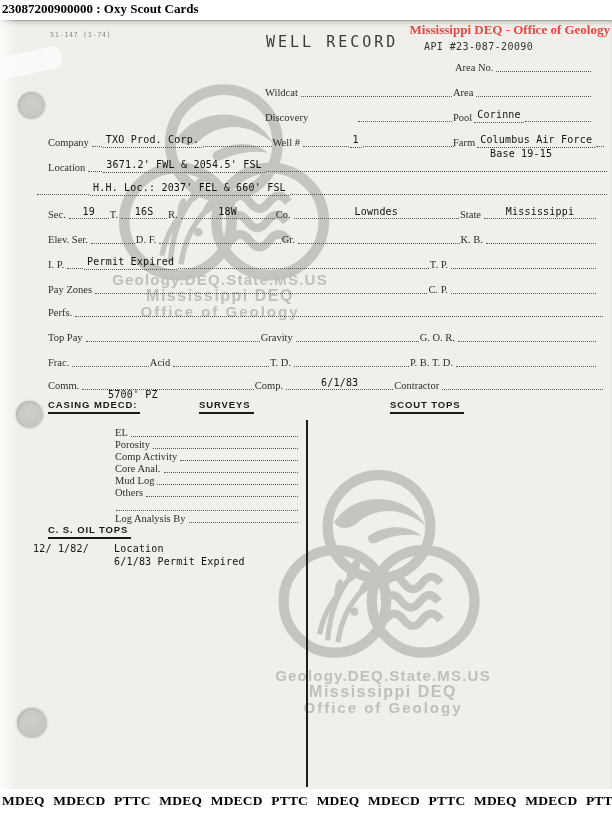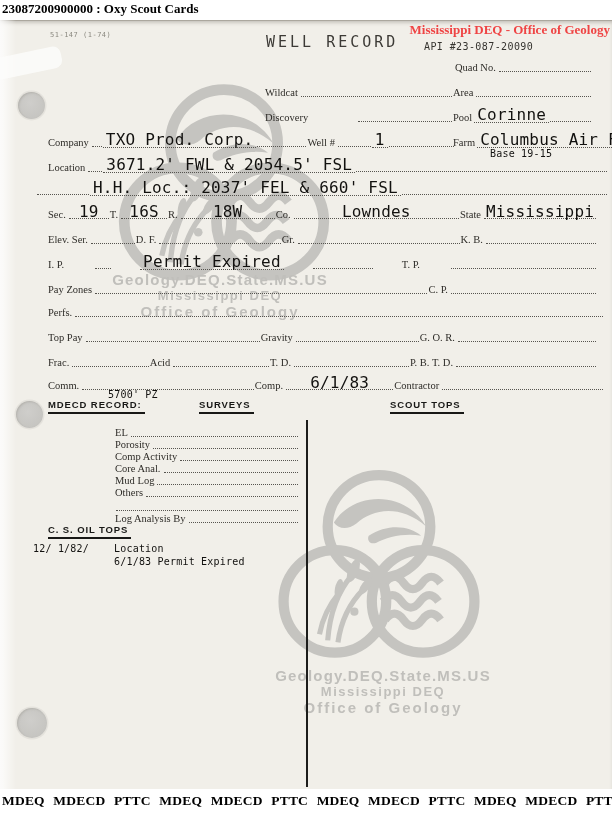--- a/index.html
+++ b/index.html
@@ -21,34 +21,34 @@
   .corner-light{position:absolute;left:-8px;top:52px;width:70px;height:22px;background:#fdfdfb;
          transform:rotate(-12deg);border-radius:8px;opacity:0.8;z-index:1;}
   .hole{position:absolute;border-radius:50%;z-index:2;
         background:radial-gradient(circle at 45% 40%, #cfcecb, #c2c1bd);
         box-shadow:0 0 0 1.5px rgba(226,224,218,0.9), 1px 1px 2px rgba(150,147,140,0.4) inset;}
   
   .wm{position:absolute;color:#c5c4c0;z-index:2;}
   .wm-text{position:absolute;text-align:center;color:#c0bfbb;z-index:2;
            font-family:"Liberation Sans",sans-serif;font-weight:bold;}
   .wm-text .w1{font-size:15px;letter-spacing:1.2px;line-height:16px;}
-  .wm-text .w2{font-size:13px;letter-spacing:1.5px;line-height:16px;}
+  .wm-text .w2{font-size:16px;letter-spacing:1.5px;line-height:16px;}
   .wm-text .w3{font-size:15px;letter-spacing:2px;line-height:16px;}
   
   .fnum{position:absolute;left:50px;top:31px;font:7px "DejaVu Sans Mono",monospace;color:#8a887f;
         letter-spacing:0.5px;z-index:3;}
   .title{position:absolute;left:266px;top:33px;font:15px "DejaVu Sans Mono",monospace;color:#3c3a36;
          letter-spacing:3px;z-index:3;}
   .api{position:absolute;left:424px;top:41px;font:10px "DejaVu Sans Mono",monospace;color:#35332f;
        letter-spacing:0.4px;z-index:3;}
   .row{position:absolute;display:flex;align-items:flex-end;height:14px;z-index:3;}
   .lb{font-family:"Liberation Serif",serif;font-size:10.5px;color:#2e2c28;white-space:nowrap;
       line-height:12px;padding-right:2px;}
   .lead{flex:1 1 auto;border-bottom:1.4px dotted #56544f;margin:0 1px 2px 1px;min-width:5px;}
-  .tv{font-family:"DejaVu Sans Mono",monospace;font-size:16px;color:#12110f;white-space:pre;
+  .tv{font-family:"DejaVu Sans Mono",monospace;font-size:10px;color:#12110f;white-space:pre;
       letter-spacing:0.2px;line-height:12px;padding:0 3px;}
   .tvd{border-bottom:1.4px dotted #56544f;margin-bottom:1px;padding-bottom:1px;}
   .dotspan{display:flex;justify-content:center;align-items:flex-end;
            border-bottom:1.4px dotted #56544f;margin:0 1px 2px 1px;}
   .typed{position:absolute;font-family:"DejaVu Sans Mono",monospace;font-size:10px;color:#12110f;
          white-space:pre;letter-spacing:0.2px;z-index:3;}
   .shead{position:absolute;font:bold 9.5px "Liberation Sans",sans-serif;letter-spacing:0.9px;
          color:#181816;border-bottom:2px solid #181816;padding:0 3px 2px 0;z-index:3;}
   .vline{position:absolute;left:306px;top:420px;width:1.6px;height:367px;background:#1d1d1b;z-index:3;}
   svg{display:block;}
@@ -119,21 +119,21 @@
     <div class="w1">Geology.DEQ.State.MS.US</div>
     <div class="w2">Mississippi DEQ</div>
     <div class="w3">Office of Geology</div>
   </div>
 
   <div class="fnum">51-147 (1-74)</div>
   <div class="title">WELL RECORD</div>
   <div class="api">API #23-087-20090</div>
 
   <div class="row" style="left:455px;top:60px;width:137px;">
-    <span class="lb">Quad No.</span>
+    <span class="lb">Area No.</span>
     <span class="lead"></span>
   </div>
 
   <div class="row" style="left:265px;top:85px;width:188px;">
     <span class="lb">Wildcat</span>
     <span class="lead"></span>
   </div>
   <div class="row" style="left:453px;top:85px;width:139px;">
     <span class="lb">Area</span>
     <span class="lead"></span>
@@ -206,21 +206,21 @@
     <span class="lb">Elev. Ser.</span>
     <span class="lead" style="flex-grow:0;width:44px;"></span>
     <span class="lb">D. F.</span>
     <span class="lead" style="flex-grow:12;"></span>
     <span class="lb">Gr.</span>
     <span class="lead" style="flex-grow:16;"></span>
     <span class="lb">K. B.</span>
     <span class="lead" style="flex-grow:0;width:110px;"></span>
   </div>
 
-  <div class="row" style="left:48px;top:257px;width:549px;gap:28px;">
+  <div class="row" style="left:48px;top:257px;width:549px;">
     <span class="lb">I. P.</span>
     <span class="lead" style="flex-grow:0;width:16px;"></span>
     <span class="tv tvd">Permit Expired</span>
     <span class="lead"></span>
     <span class="lb">T. P.</span>
     <span class="lead" style="flex-grow:0;width:145px;"></span>
   </div>
 
   <div class="row" style="left:48px;top:282px;width:549px;">
     <span class="lb">Pay Zones</span>
@@ -259,21 +259,21 @@
     <span class="lead" style="flex-grow:16;"></span>
     <span class="lb">Comp.</span>
     <span class="dotspan" style="flex-grow:10;flex-basis:0;">
         <span class="tv">6/1/83</span>
       </span>
     <span class="lb">Contractor</span>
     <span class="lead" style="flex-grow:15;"></span>
   </div>
   <div class="typed" style="left:108px;top:389px;">5700' PZ</div>
 
-  <div class="shead" style="left:48px;top:399px;">MDECD RECORD:</div>
+  <div class="shead" style="left:48px;top:399px;">CASING MDECD:</div>
   <div class="shead" style="left:199px;top:399px;">SURVEYS</div>
   <div class="shead" style="left:390px;top:399px;">SCOUT TOPS</div>
   <div class="vline"></div>
 
   <div class="row" style="left:115px;top:425px;width:184px;">
     <span class="lb">EL</span>
     <span class="lead"></span>
   </div>
   <div class="row" style="left:115px;top:437px;width:184px;">
     <span class="lb">Porosity</span>

